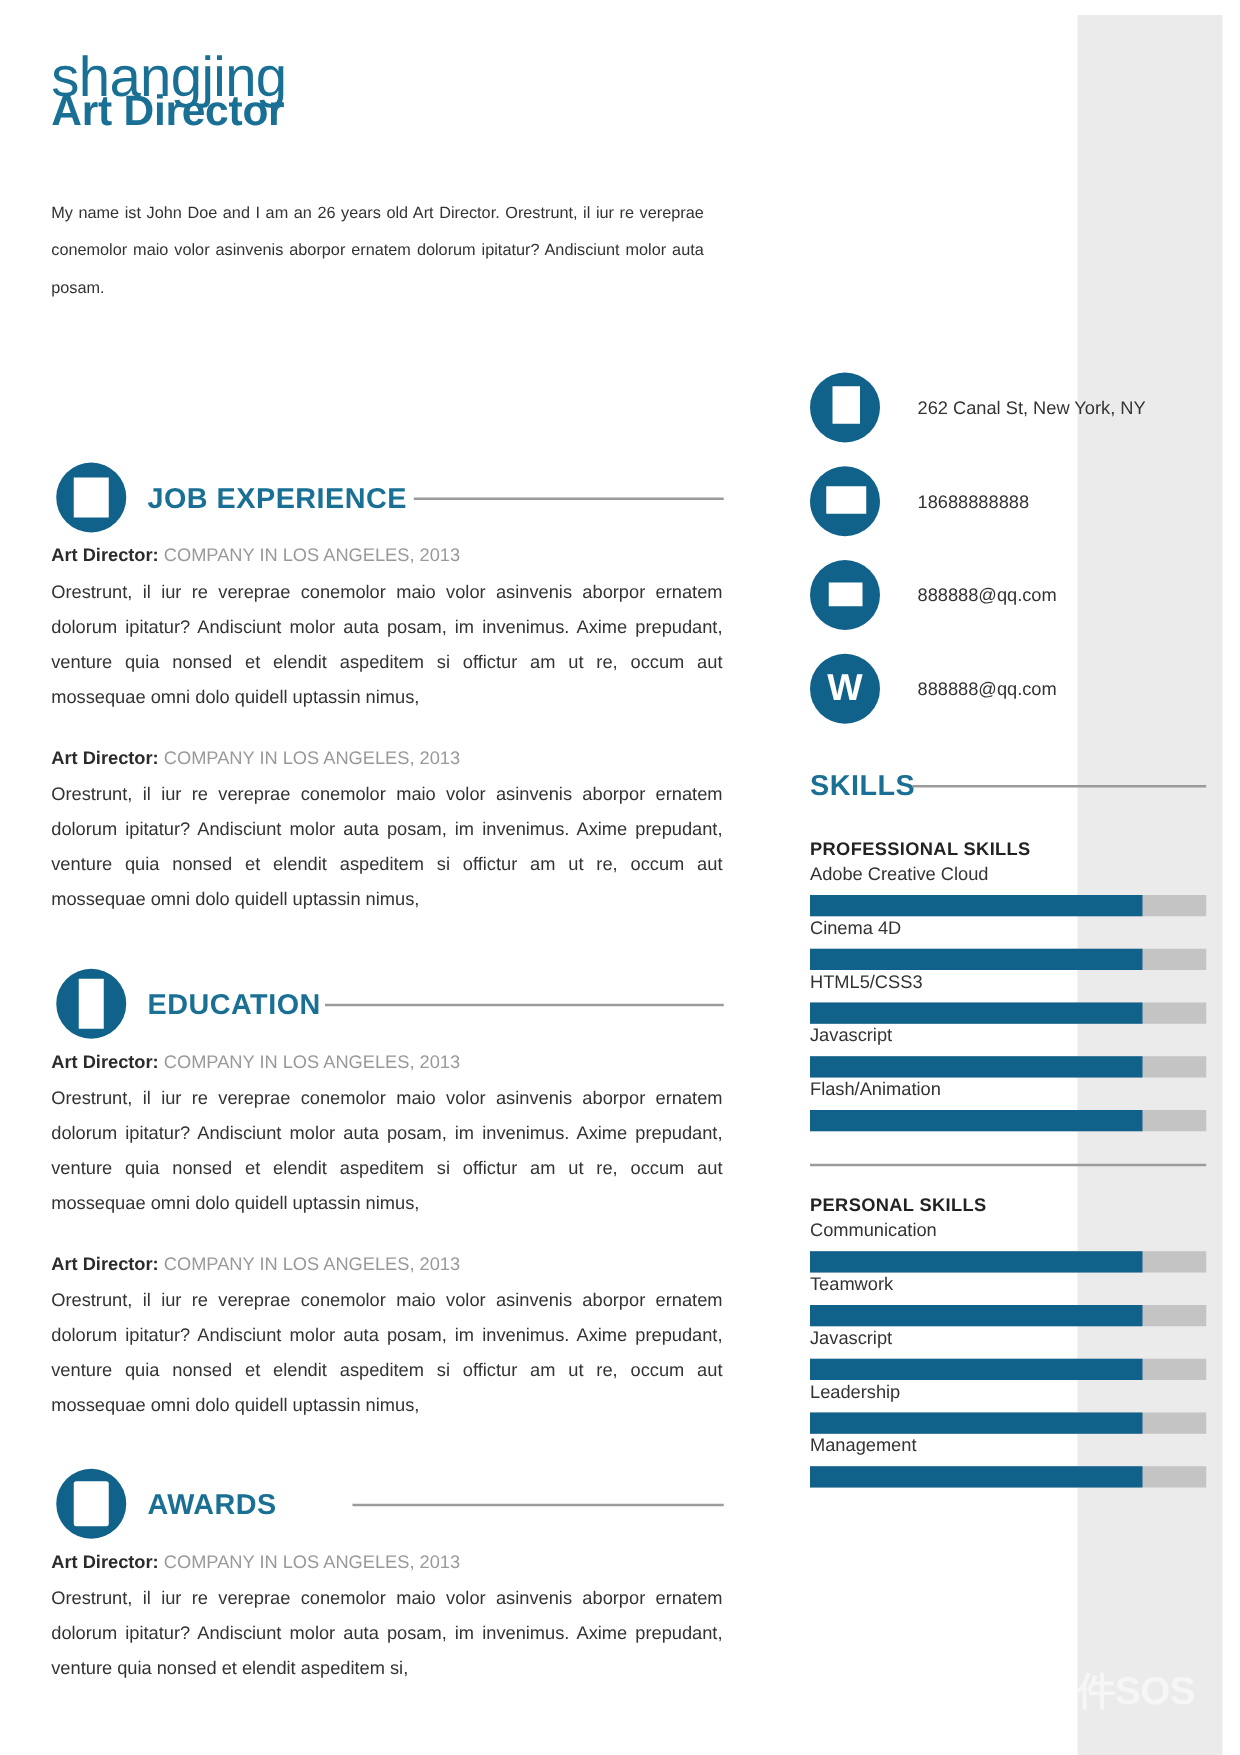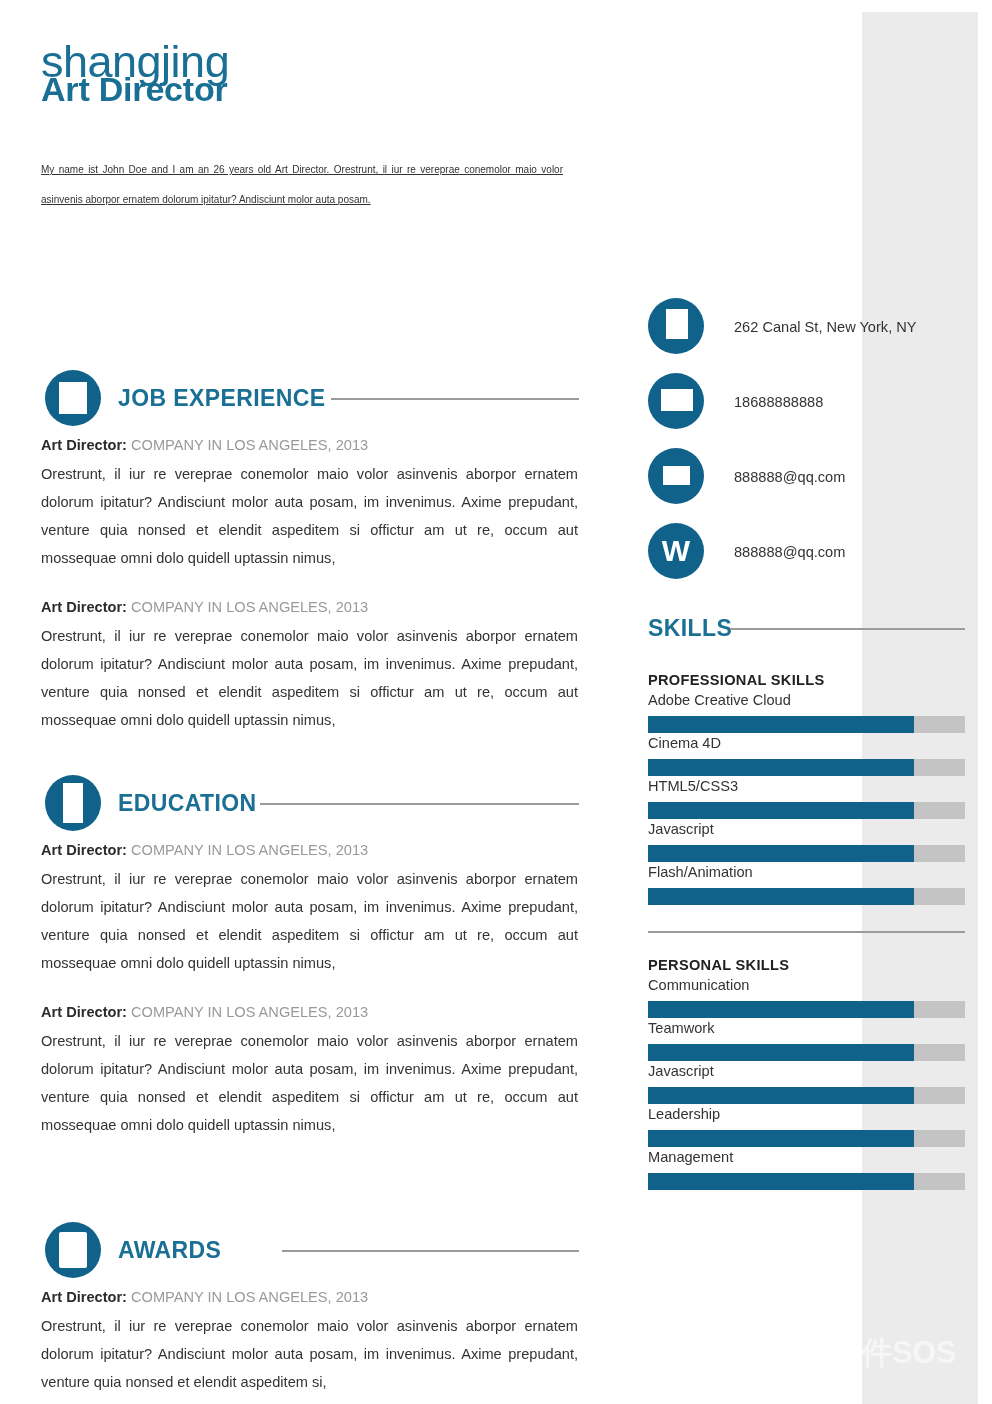--- a/index.html
+++ b/index.html
@@ -61,26 +61,25 @@
   }
 
   
   #intro {
     position: absolute;
     left: 41px;
     top: 155px;
     width: 522px;
   }
   .intro-p {
-    font-size: 10px;
+    font-size: 13px;
     line-height: 30px;
     color: #333333;
     text-align: justify;
     margin: 0;
-    text-decoration: underline;
   }
   .intro-p.second { margin-top: 30px; }
 
   
   .section {
     position: absolute;
     left: 41px;
     width: 537px;
   }
   .section-head {
@@ -336,21 +335,21 @@
     </div>
     <div class="entry" style="margin-top:22px">
       <p class="entry-title">
         <span class="role">Art Director:</span>
         <span class="company">COMPANY IN LOS ANGELES, 2013</span>
       </p>
       <p class="entry-body">Orestrunt, il iur re vereprae conemolor maio volor asinvenis aborpor ernatem dolorum ipitatur? Andisciunt molor auta posam, im invenimus. Axime prepudant, venture quia nonsed et elendit aspeditem si offictur am ut re, occum aut mossequae omni dolo quidell uptassin nimus,</p>
     </div>
   </div>
 
-  <div class="section" style="top:1222px">
+  <div class="section" style="top:1175px">
     <div class="section-head">
       <div class="sec-icon trophy">
           <span class="glyph"></span>
         </div>
       <div class="sec-title">AWARDS</div>
       <div class="sec-rule" style="left:241px;width:297px"></div>
     </div>
     <div class="entry">
       <p class="entry-title">
         <span class="role">Art Director:</span>

